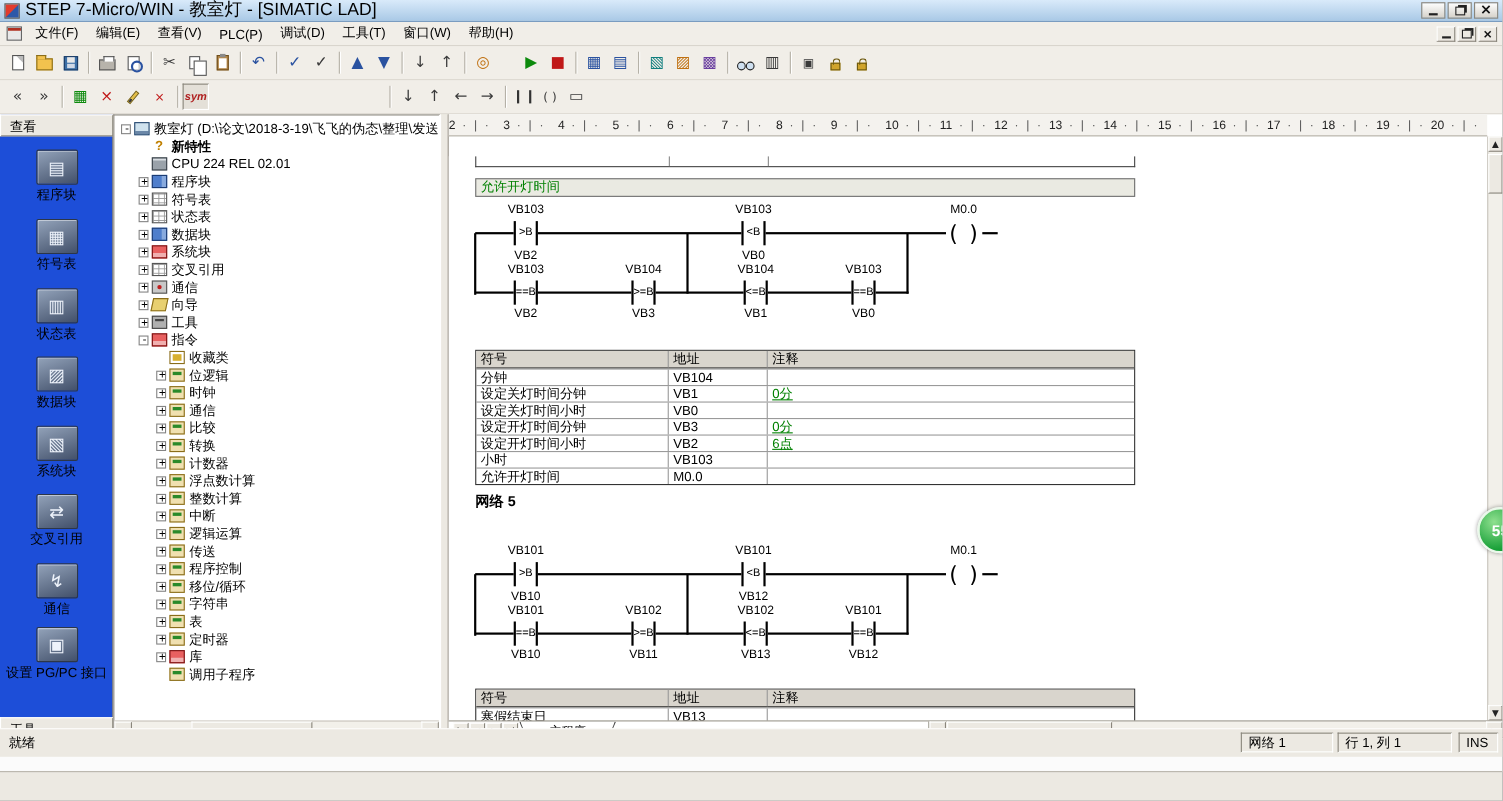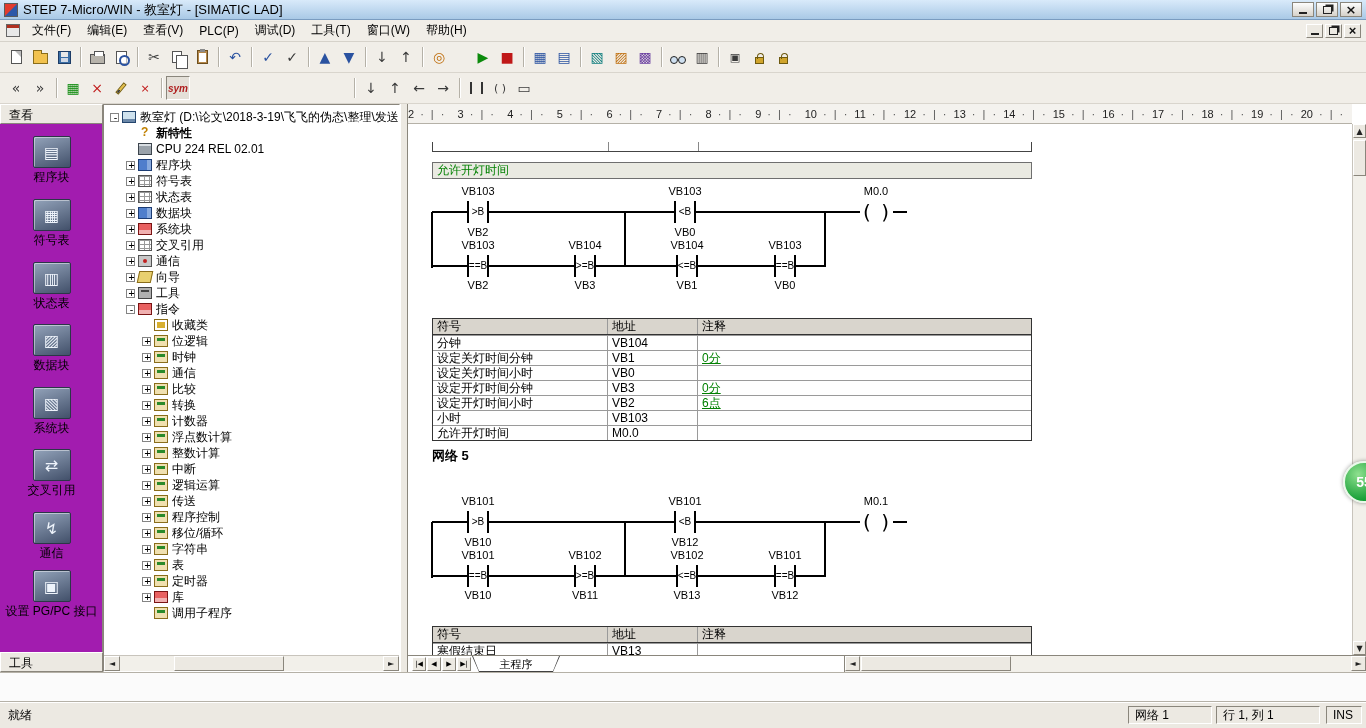--- a/index.html
+++ b/index.html
@@ -8,21 +8,21 @@
     position:relative; width:1366px; height:728px; overflow:hidden;
     background:#ece9e2; font-family:"Liberation Sans","DejaVu Sans",sans-serif;
     font-size:12px; color:#000;
   }
   
   .titlebar{position:absolute;left:0;top:0;width:1366px;height:20px;
     background:linear-gradient(#d9eafa,#a9c9e6);border-bottom:1px solid #7a9cc0;
     display:flex;align-items:center;padding:0 4px;}
   .app-ico{width:14px;height:14px;margin-right:5px;flex:none;
     background:linear-gradient(135deg,#e23b2e 48%,#2d58a8 52%);border:1px solid #5a5a5a;}
-  .titletext{font-size:13px;white-space:nowrap;}
+  .titletext{font-size:16px;white-space:nowrap;}
   .winbtns{margin-left:auto;display:flex;gap:2px;}
   .wbtn{width:22px;height:15px;background:linear-gradient(#fdfdfd,#d6d2ca);
     border:1px solid #8a867c;display:flex;align-items:center;justify-content:center;
     font-size:10px;line-height:1;font-family:"DejaVu Sans",sans-serif;}
   .wb-min::before{content:"";width:8px;height:2px;background:#222;margin-top:6px;}
   .wb-rest::before{content:"";width:7px;height:6px;border:1px solid #222;box-shadow:2px -2px 0 -0.5px #222;}
   .wb-close::before{content:"\00d7";font-size:13px;font-weight:bold;color:#111;}
   
   .menubar{position:absolute;left:0;top:20px;width:1366px;height:22px;background:#f1eee8;
     border-bottom:1px solid #d6d2ca;display:flex;align-items:center;padding:0 2px;}
@@ -66,21 +66,21 @@
   .ic-glasses{width:16px;height:7px;margin-top:4px;}
   .ic-glasses::before,.ic-glasses::after{content:"";position:absolute;top:0;width:6px;height:6px;border:1px solid #222;border-radius:50%;background:#cfe0f0;}
   .ic-glasses::before{left:0;} .ic-glasses::after{right:0;}
   .ic-lock{width:9px;height:7px;background:#d0a42c;border:1px solid #6e5a10;margin-top:6px;}
   .ic-lock::before{content:"";position:absolute;left:1px;top:-5px;width:5px;height:5px;border:1px solid #6e5a10;border-bottom:none;border-radius:4px 4px 0 0;}
   .ic-pencil{width:4px;height:13px;background:linear-gradient(#e8c040 70%,#3a3a3a 70%);border:1px solid #7a6210;transform:rotate(40deg);}
   .ic-contact{width:13px;height:12px;border-left:2px solid #333;border-right:2px solid #333;}
   .ic-contact::before{content:"";position:absolute;left:-6px;top:5px;width:23px;height:2px;background:#333;z-index:-1;}
   .symtxt{font-size:10px;font-weight:bold;color:#b02020;font-style:italic;}
   
-  .navbar{position:absolute;left:0;top:104px;width:103px;height:568px;background:#a21caf;border-right:1px solid #8a867c;}
+  .navbar{position:absolute;left:0;top:104px;width:103px;height:568px;background:#1d4ed8;border-right:1px solid #8a867c;}
   .nav-head{position:absolute;left:0;top:0;width:103px;height:20px;background:#ece9e2;
     border:1px solid;border-color:#fff #8a867c #8a867c #fff;padding:2px 8px;}
   .nav-item{position:absolute;left:0;width:103px;height:58px;display:flex;flex-direction:column;align-items:center;cursor:default;}
   .nav-ico{width:38px;height:32px;background:linear-gradient(160deg,#93a3ba,#42506a);
     border:1px solid #2c3648;border-radius:2px;display:flex;align-items:center;justify-content:center;
     color:#eef3fb;font-family:"DejaVu Sans",sans-serif;font-size:16px;box-shadow:inset 1px 1px 0 rgba(255,255,255,.45);}
   .nav-lbl{margin-top:3px;font-size:12px;text-align:center;line-height:13px;}
   .nav-foot{position:absolute;left:0;bottom:0;width:103px;height:20px;background:#ece9e2;
     border:1px solid;border-color:#fff #8a867c #8a867c #fff;padding:2px 8px;}
   .g-prog::before{content:"\25a4";} .g-sym::before{content:"\25a6";} .g-stat::before{content:"\25a5";}
@@ -150,21 +150,21 @@
   .tab .t-fg{position:absolute;left:1px;right:1px;top:0;bottom:1px;background:#fff;
     clip-path:polygon(0 0,100% 0,calc(100% - 6px) 100%,6px 100%);}
   .tab .t-lbl{position:absolute;left:0;right:0;top:1px;text-align:center;font-size:11px;}
   .navseq{position:absolute;left:4px;top:1px;display:flex;gap:1px;}
   .navseq .nb{width:14px;height:14px;background:#ece9e2;border:1px solid;border-color:#fff #8a867c #8a867c #fff;
     font-size:7px;display:flex;align-items:center;justify-content:center;font-family:"DejaVu Sans",sans-serif;}
   .hscroll{position:absolute;left:436px;top:0;right:0;height:16px;background:#f2f0ea;border-left:1px solid #8a867c;}
   
   .gapstrip{position:absolute;left:0;top:672px;width:1366px;height:30px;background:#fbfbfb;
     border-top:1px solid #b5b1a7;border-bottom:1px solid #b5b1a7;}
-  .statusbar{position:absolute;left:0;top:702px;width:1366px;height:26px;background:#ece9e2;
+  .statusbar{position:absolute;left:0;top:662px;width:1366px;height:26px;background:#ece9e2;
     display:flex;align-items:center;box-shadow:inset 0 1px 0 #fff;}
   .sready{margin-left:8px;}
   .sbox{position:absolute;height:18px;border:1px solid;border-color:#8a867c #fff #fff #8a867c;
     padding:1px 6px;line-height:15px;background:#ece9e2;}
   
   .splitter{position:absolute;left:400px;top:104px;width:8px;height:568px;background:#ece9e2;
     border-left:1px solid #fff;border-right:1px solid #8a867c;}
   .badge{position:absolute;left:1343px;top:461px;width:42px;height:42px;border-radius:50%;
     background:radial-gradient(circle at 35% 30%,#8fe08f,#18a038 70%);border:2px solid #eaf8ea;
     color:#fff;font-weight:bold;font-size:14px;display:flex;align-items:center;justify-content:center;

